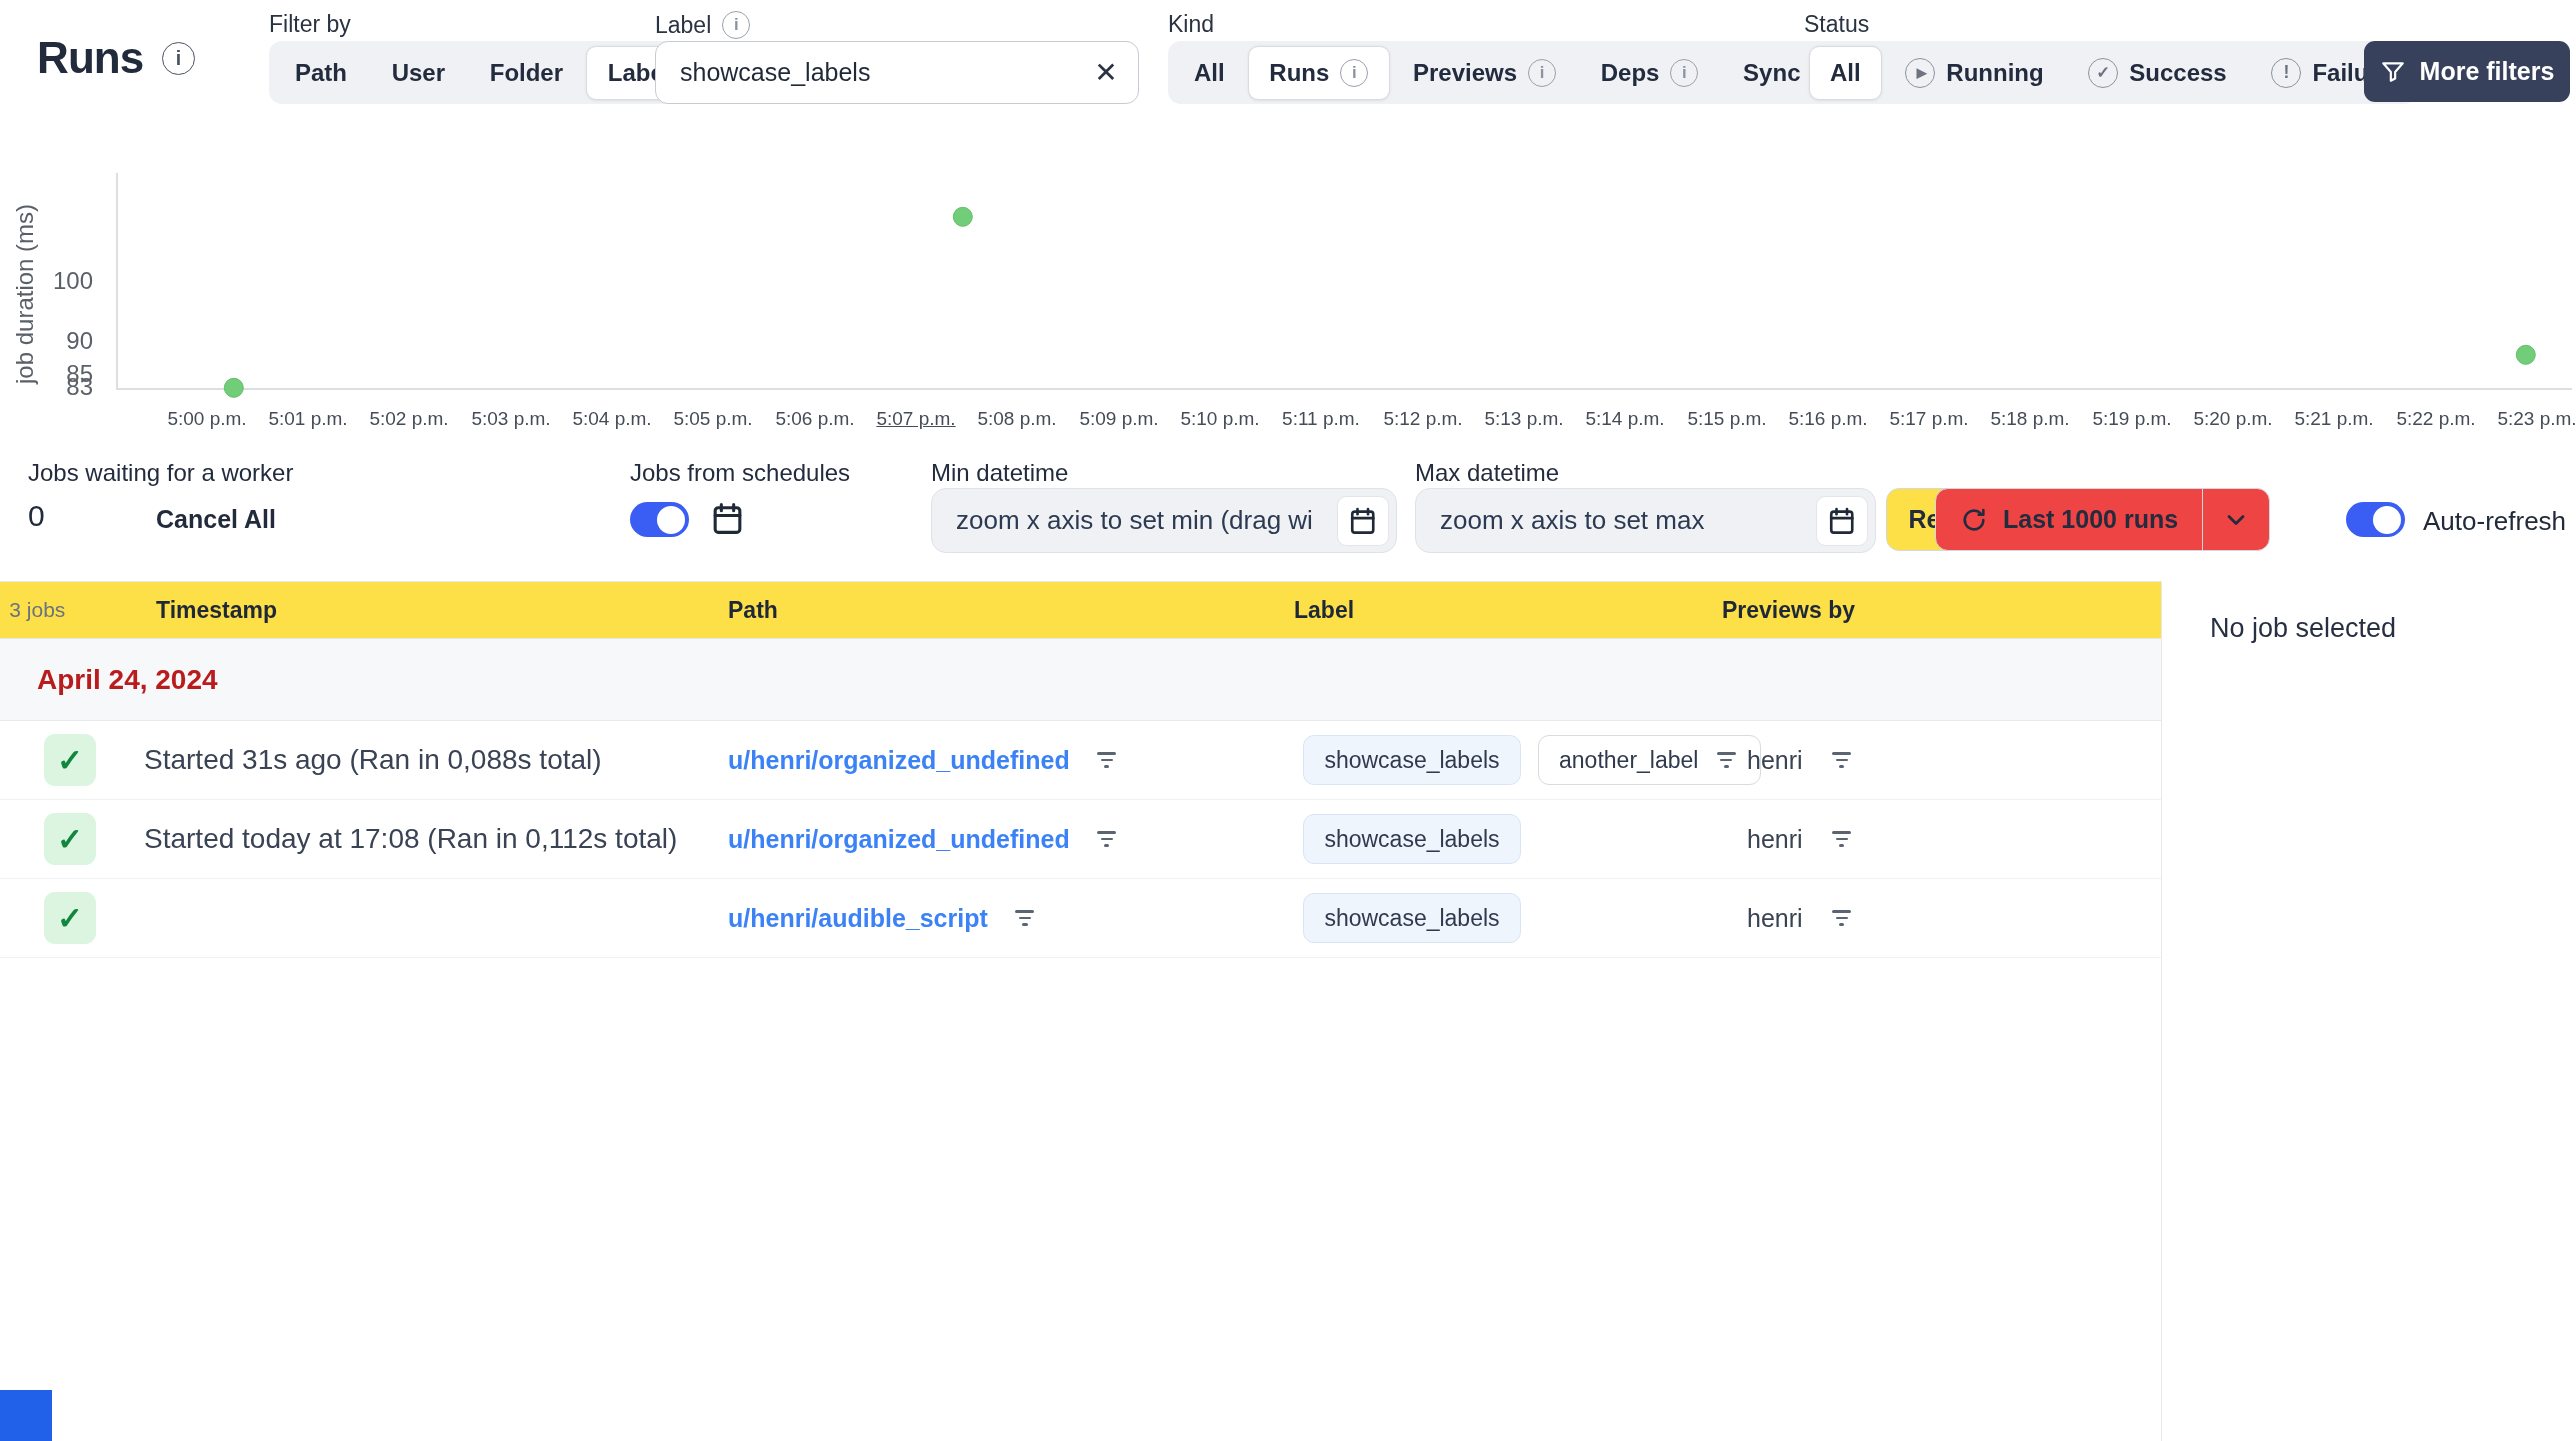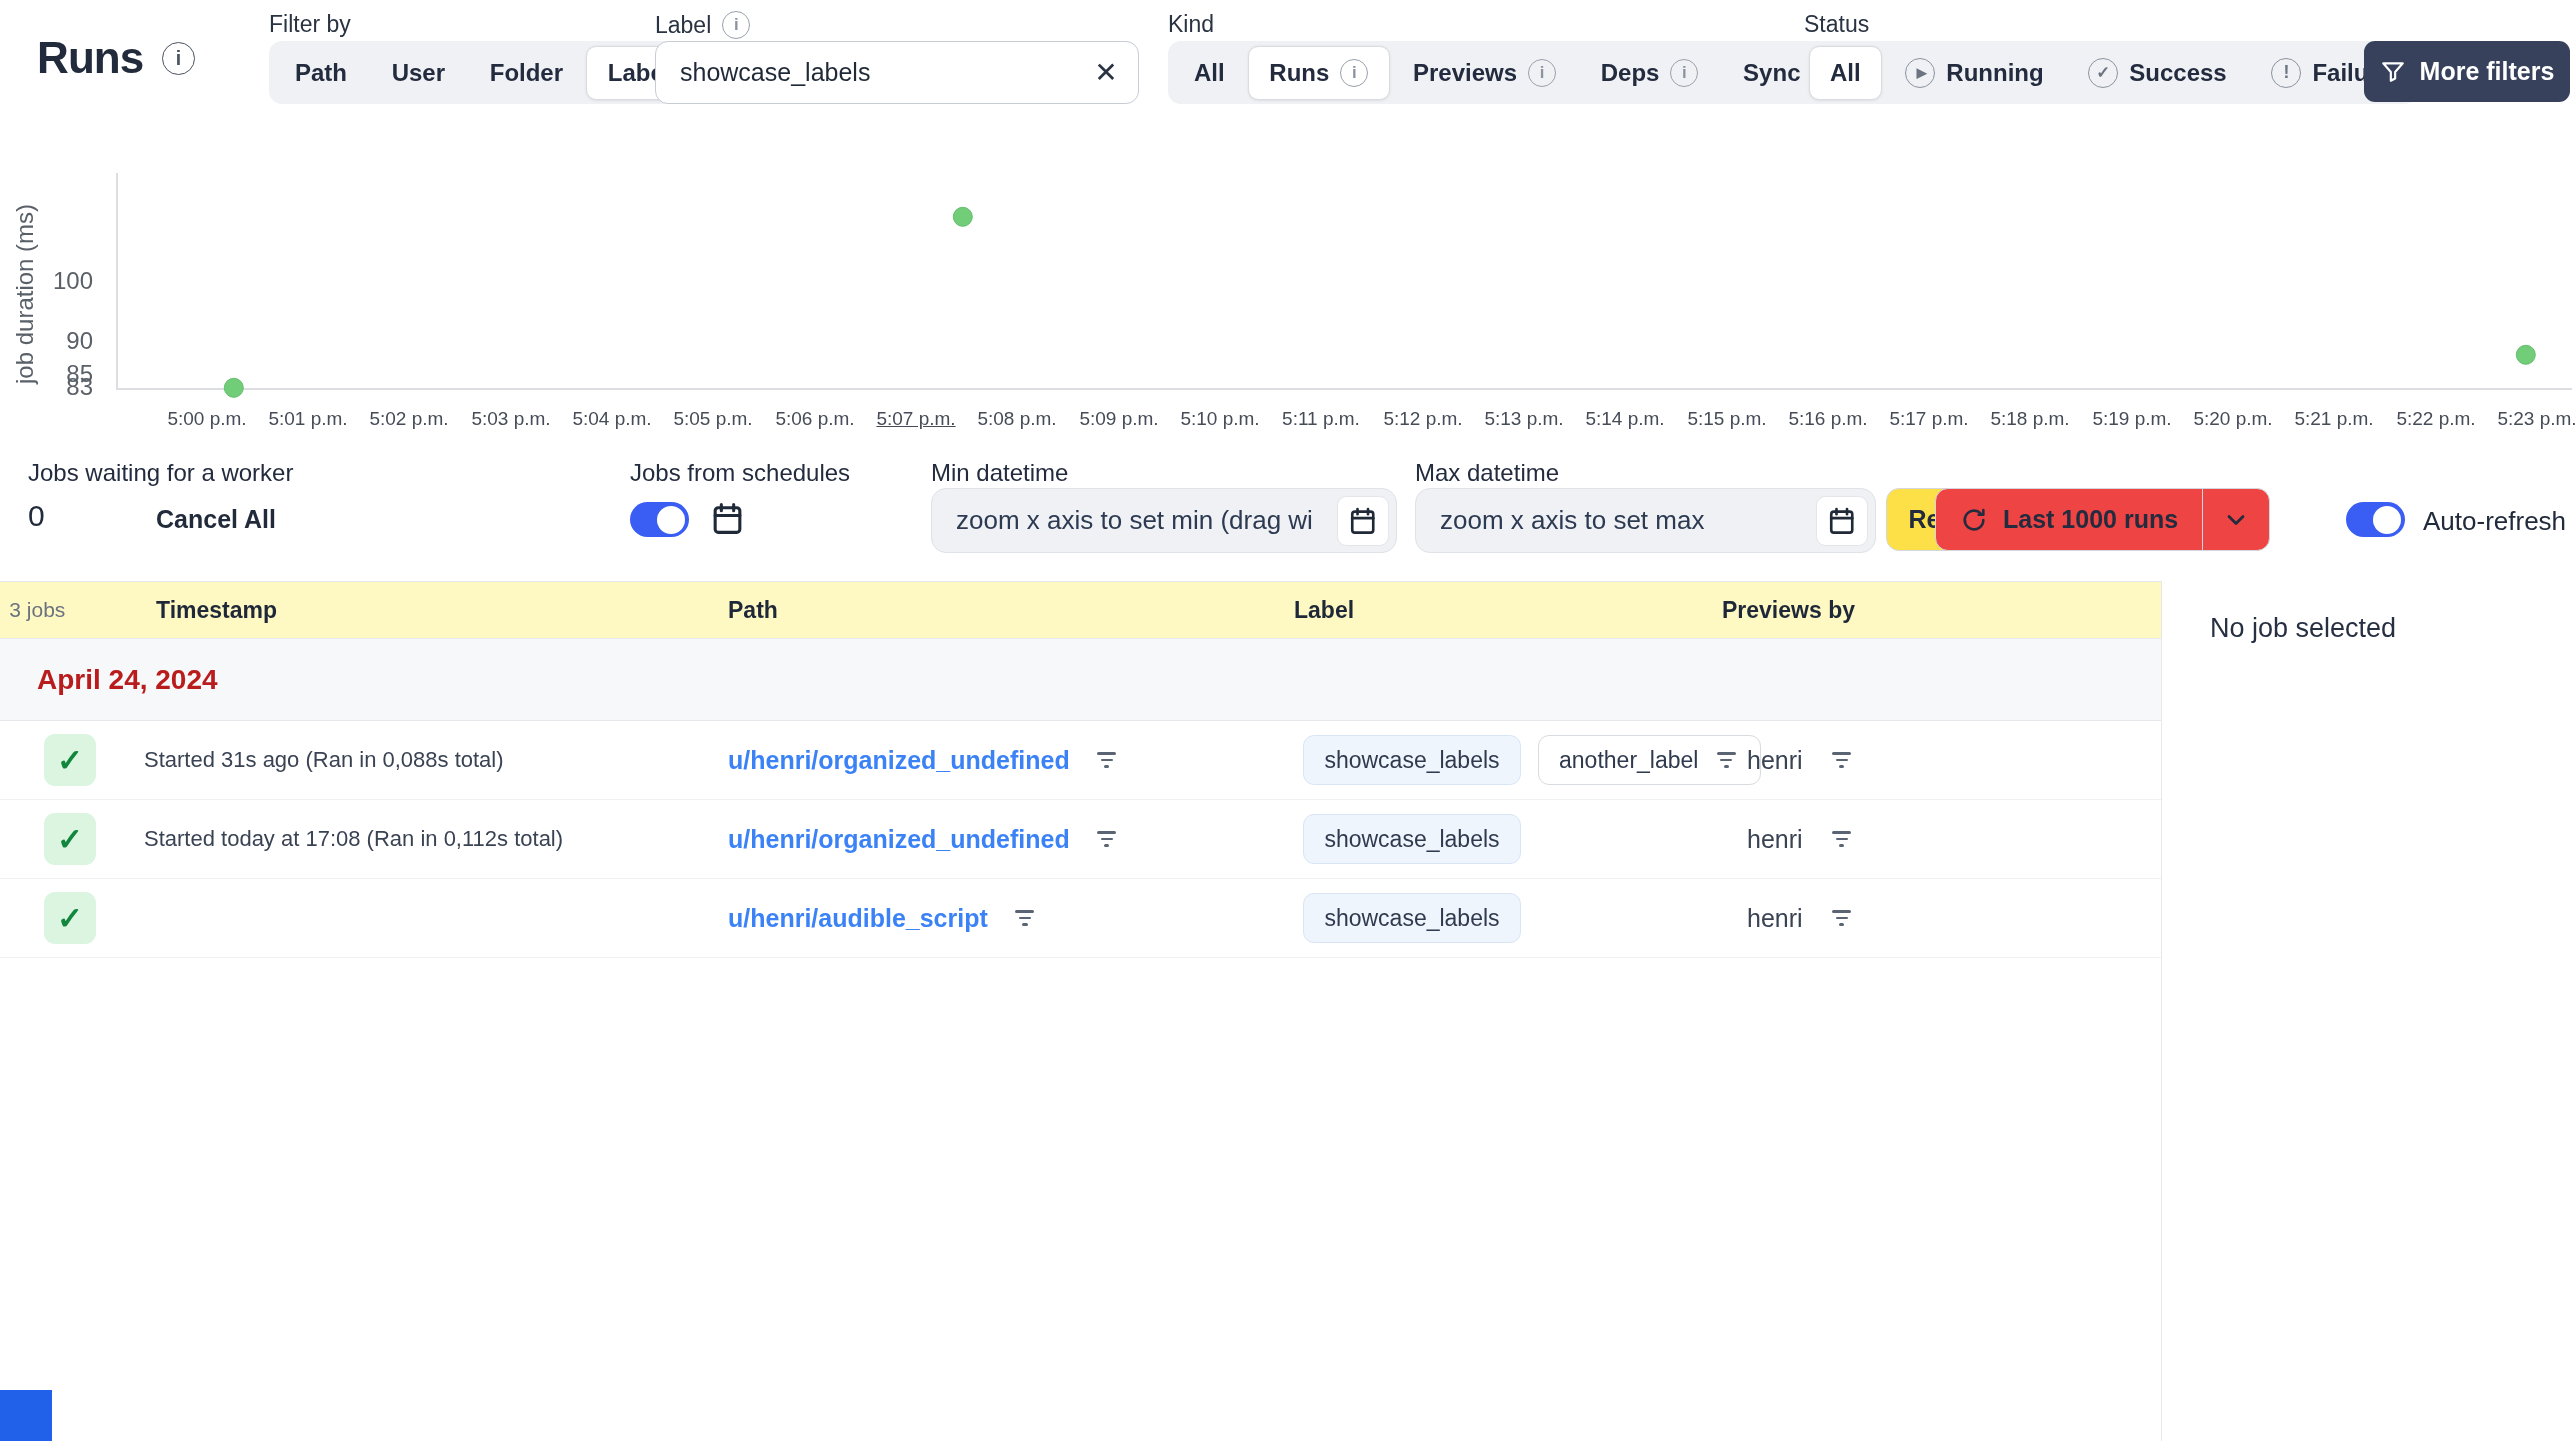--- a/index.html
+++ b/index.html
@@ -83,33 +83,33 @@
   .runsmain { display:flex; align-items:center; gap:15px; padding:0 24px;
               font-size:25px; font-weight:600; color:#232B3E; cursor:pointer; }
   .runschev { width:67px; display:flex; align-items:center; justify-content:center;
               border-left:1.9px solid #D4D8DE; cursor:pointer; }
   .toggle1 { left:630px; top:502px; }
   .toggle2 { left:2346px; top:502px; }
   .autolabel { position:absolute; left:2423px; top:506px; font-size:26px; color:#222B3B; }
 
   
   .table { position:absolute; left:0; top:581px; width:2161px; border-top:1.9px solid #E6E8EB; background:#fff; }
-  .thead { position:relative; height:57px; background:#fef9c3; border-bottom:1.9px solid #E6E8EB; }
+  .thead { position:relative; height:57px; background:#fde047; border-bottom:1.9px solid #E6E8EB; }
   .thead > div { position:absolute; top:0; height:100%; display:flex; align-items:center; }
   .jobscount { left:9.3px; font-size:21px; color:#6B7280; }
   .th { font-size:23px; font-weight:600; color:#1F2839; }
   .daterow { height:82px; background:#F7F8FA; border-bottom:1.9px solid #E6E8EB;
              display:flex; align-items:center; padding-left:37px;
              font-size:28px; font-weight:700; color:#b91c1c; }
   .row { position:relative; height:79px; background:#fff; border-bottom:0.9px solid #EFF1F3; }
   .badge { position:absolute; left:44px; top:13px; width:52px; height:52px; border-radius:11px;
            background:#DBF5E1; display:flex; align-items:center; justify-content:center;
            color:#13863E; font-size:31px; font-weight:700; }
   .cell { position:absolute; top:0; height:100%; display:flex; align-items:center; }
-  .ts { left:144px; font-size:22px; color:#3A4354; }
+  .ts { left:144px; font-size:28px; color:#3A4354; }
   .pathcell { left:728px; gap:24px; }
   .pathcell a { color:#3B82F6; font-weight:700; font-size:25px; text-decoration:none; cursor:pointer; }
   .labelscell { left:1303px; gap:16.7px; }
   .pill { height:50px; padding:0 20.4px; border-radius:11px; display:inline-flex; align-items:center;
           gap:15px; font-size:23px; color:#303A4E; background:#fff; border:1.9px solid #D8DBE0;
           white-space:nowrap; cursor:pointer; }
   .pill.active { background:#EFF5FD; border-color:#D9E5F5; }
   .trigcell { left:1747px; gap:26px; font-size:25px; color:#3A4354; }
   .fico { display:inline-flex; flex-direction:column; align-items:center; gap:3.7px; cursor:pointer; padding:3.7px; }
   .fico i { display:block; height:2.8px; background:#5A6472; border-radius:1.9px; }

